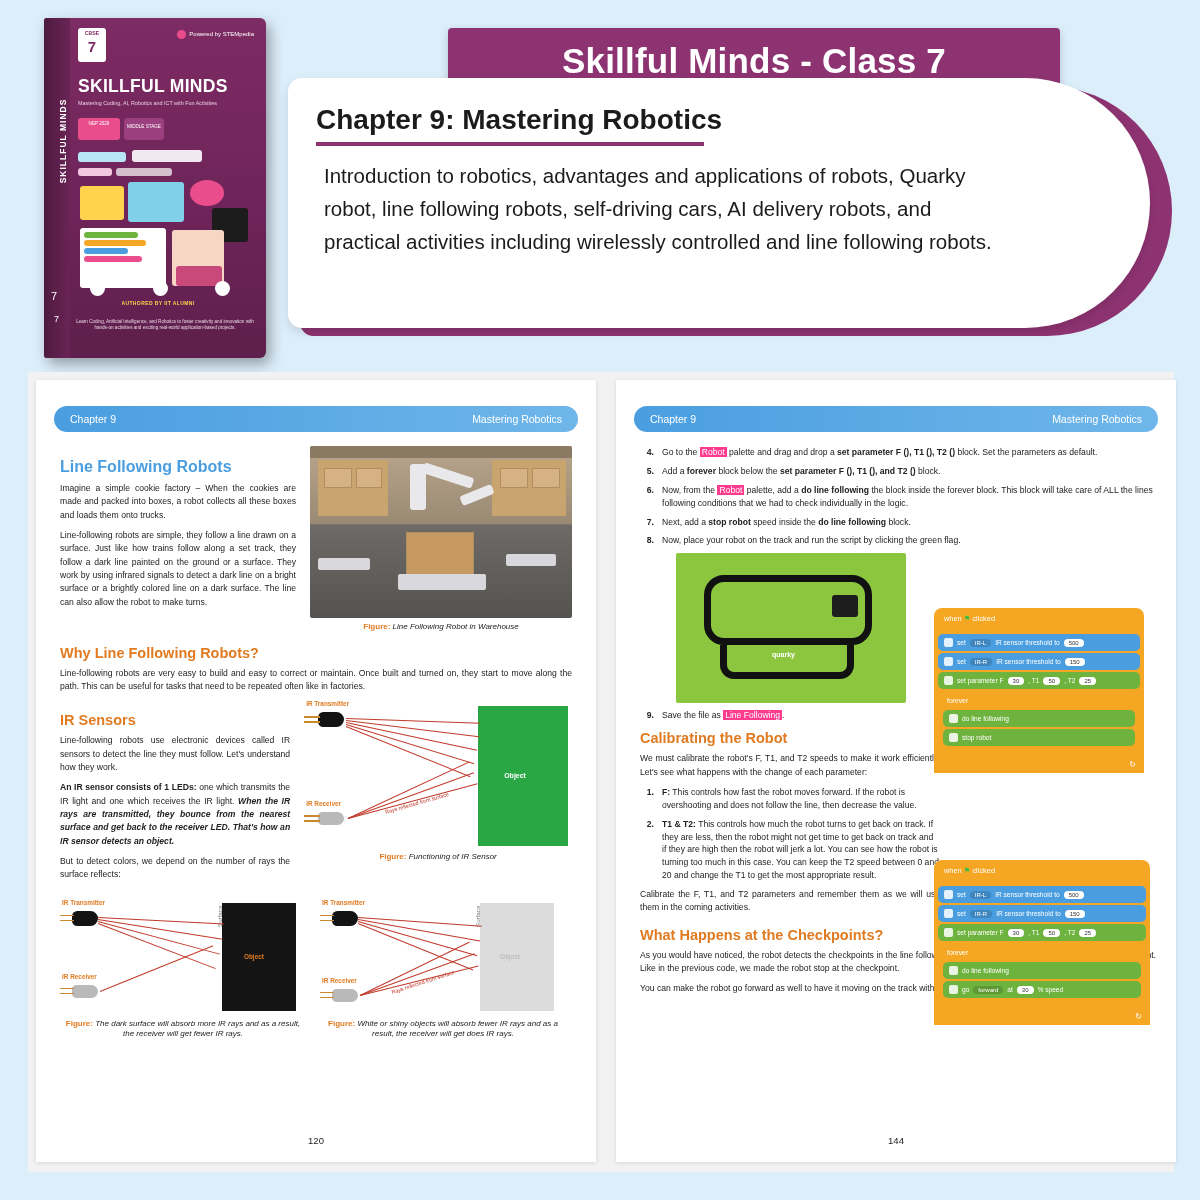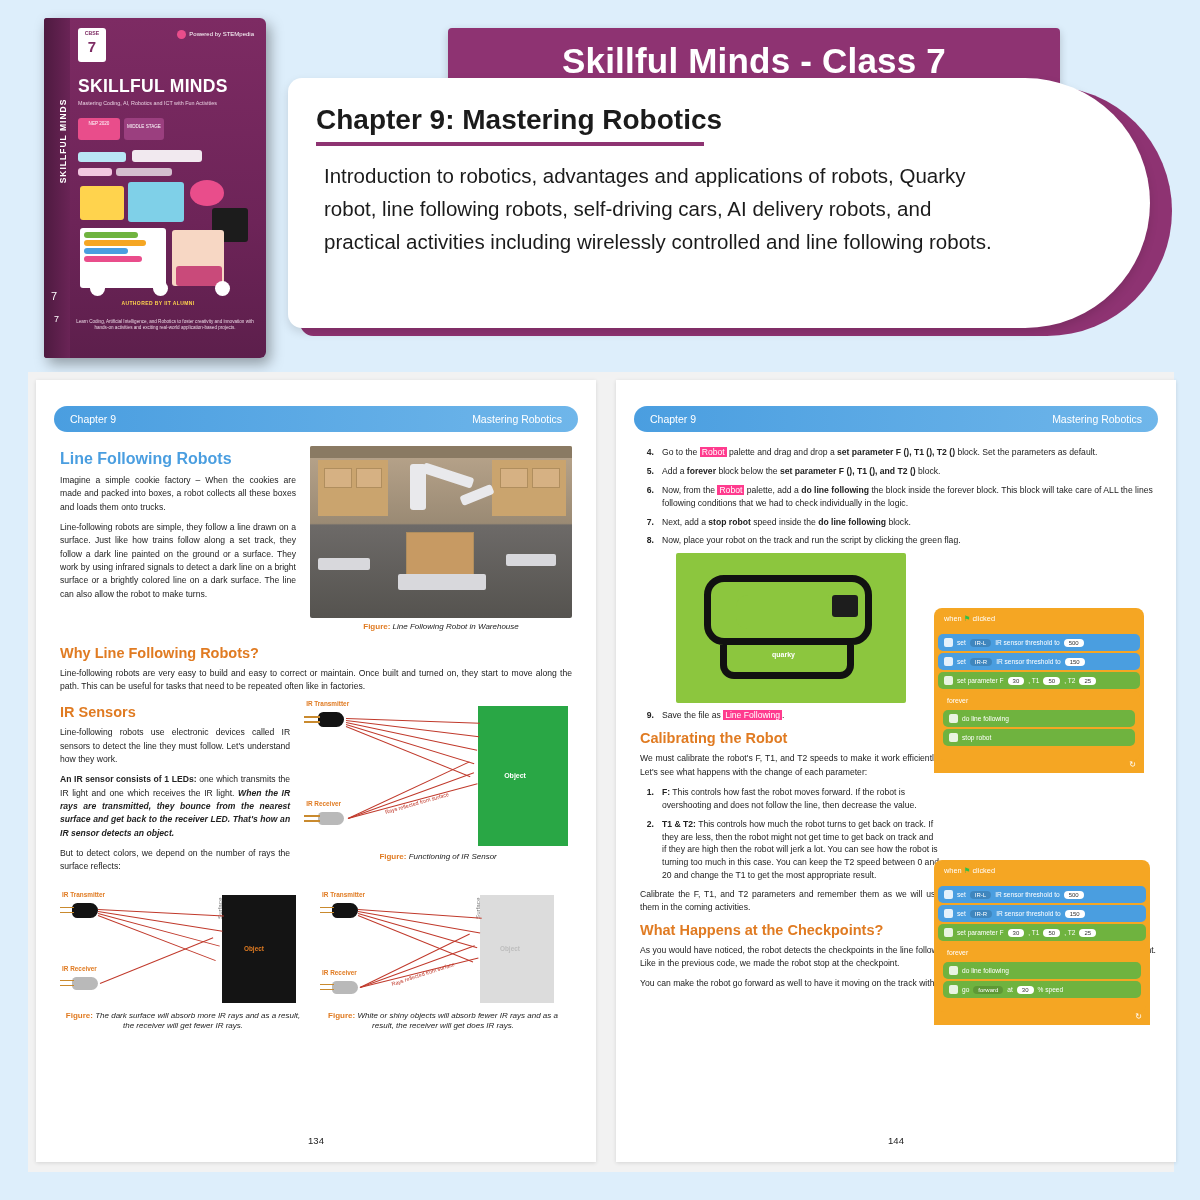--- a/index.html
+++ b/index.html
@@ -126,21 +126,21 @@
   .page-right { left:588px; }
 
   .pg-head {
     margin:26px 18px 0 18px; height:26px; border-radius:13px;
     background:linear-gradient(90deg,#4a9ee0,#6fb6ea);
     display:flex; align-items:center; justify-content:space-between;
     padding:0 16px; color:#fff; font-size:10.5px;
   }
   .pg-body { padding:14px 24px 0 24px; position:relative; }
 
-  h3.sec { color:#e07b22; font-size:14.5px; margin:4px 0 6px 0; font-weight:bold; }
+  h3.sec { color:#e07b22; font-size:14.5px; margin:12px 0 6px 0; font-weight:bold; }
   h3.sec.blue { color:#4a9ee0; font-size:16px; }
   p.txt { font-size:8.6px; line-height:1.55; color:#222; margin:0 0 7px 0; text-align:justify; }
 
   .col-left { width:252px; }
   .lf-top { display:flex; gap:14px; }
   .photo {
     width:262px; height:172px; border-radius:2px; position:relative; overflow:hidden;
     background:linear-gradient(180deg,#b9a58c 0%, #9a8a74 45%, #6d6a68 46%, #55534f 100%);
   }
   .warehouse-shelf { position:absolute; background:#c8a06a; }
@@ -425,21 +425,21 @@
             <div class="lbl-ray" style="left:70px; top:80px; transform:rotate(-18deg);">Rays reflected from surface</div>
           </div>
           <div class="fig-cap">
             <b>Figure:</b>
             <i>White or shiny objects will absorb fewer IR rays and as a result, the receiver will get does IR rays.</i>
           </div>
         </div>
       </div>
     </div>
 
-    <div class="pagenum">134</div>
+    <div class="pagenum">120</div>
   </div>
 
   <div class="page page-right">
     <div class="pg-head">
       <span>Chapter 9</span>
       <span>Mastering Robotics</span>
     </div>
 
     <div class="pg-body">
 

